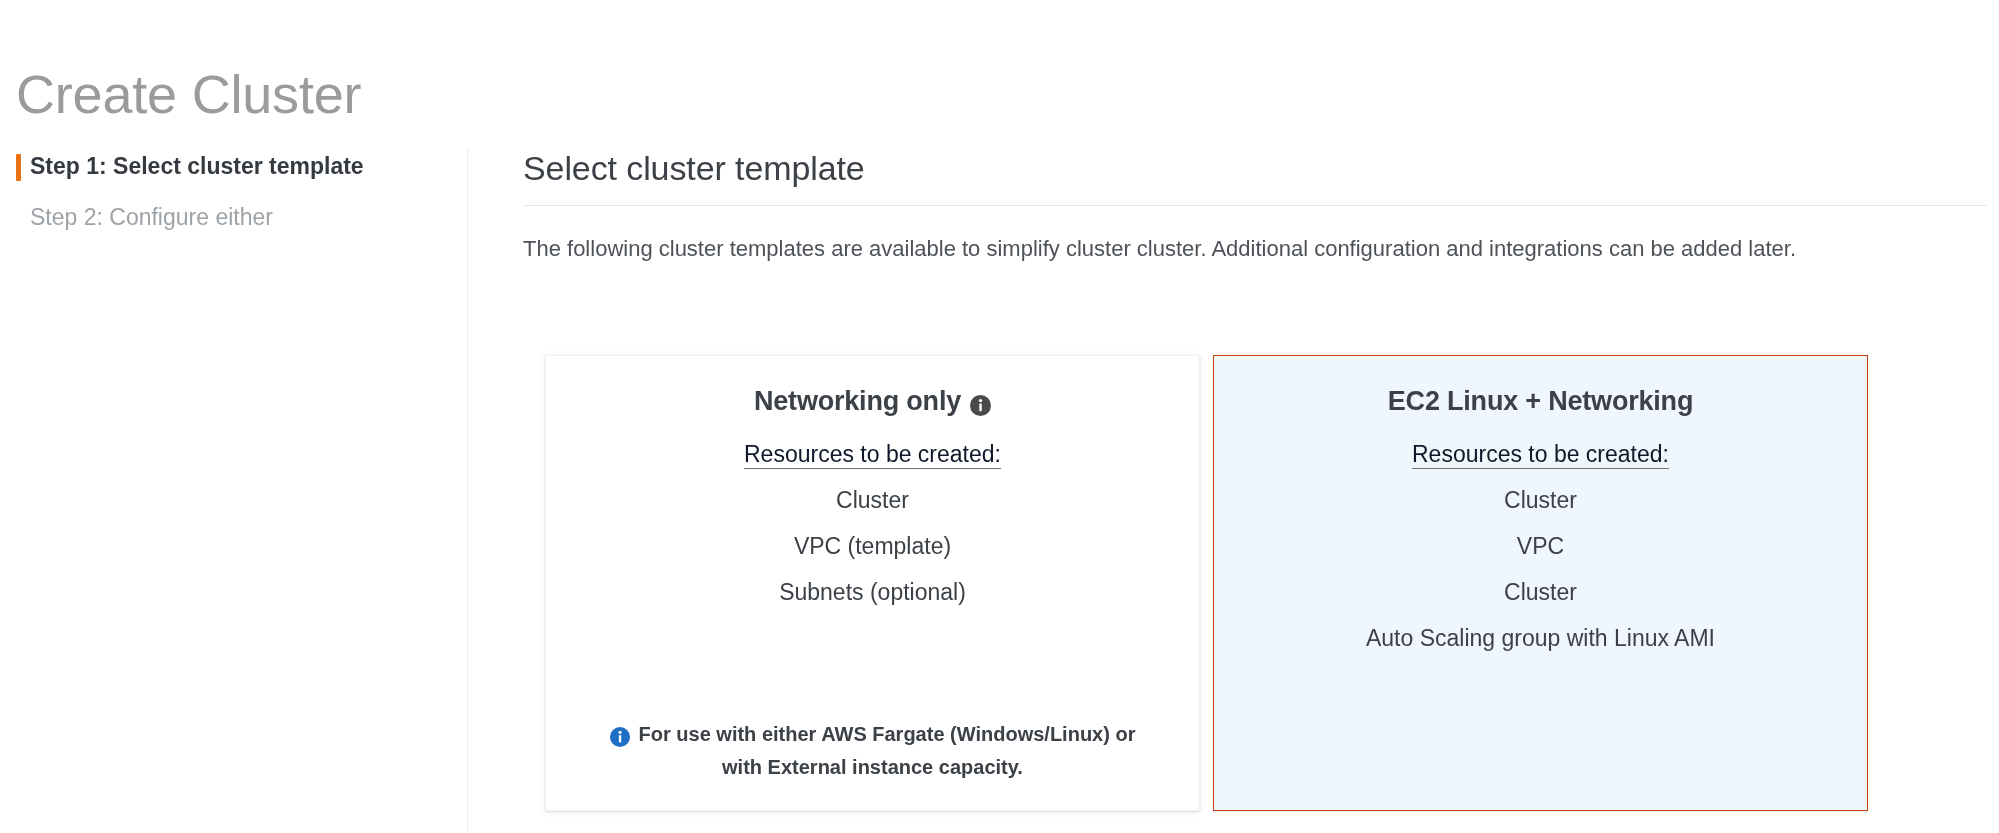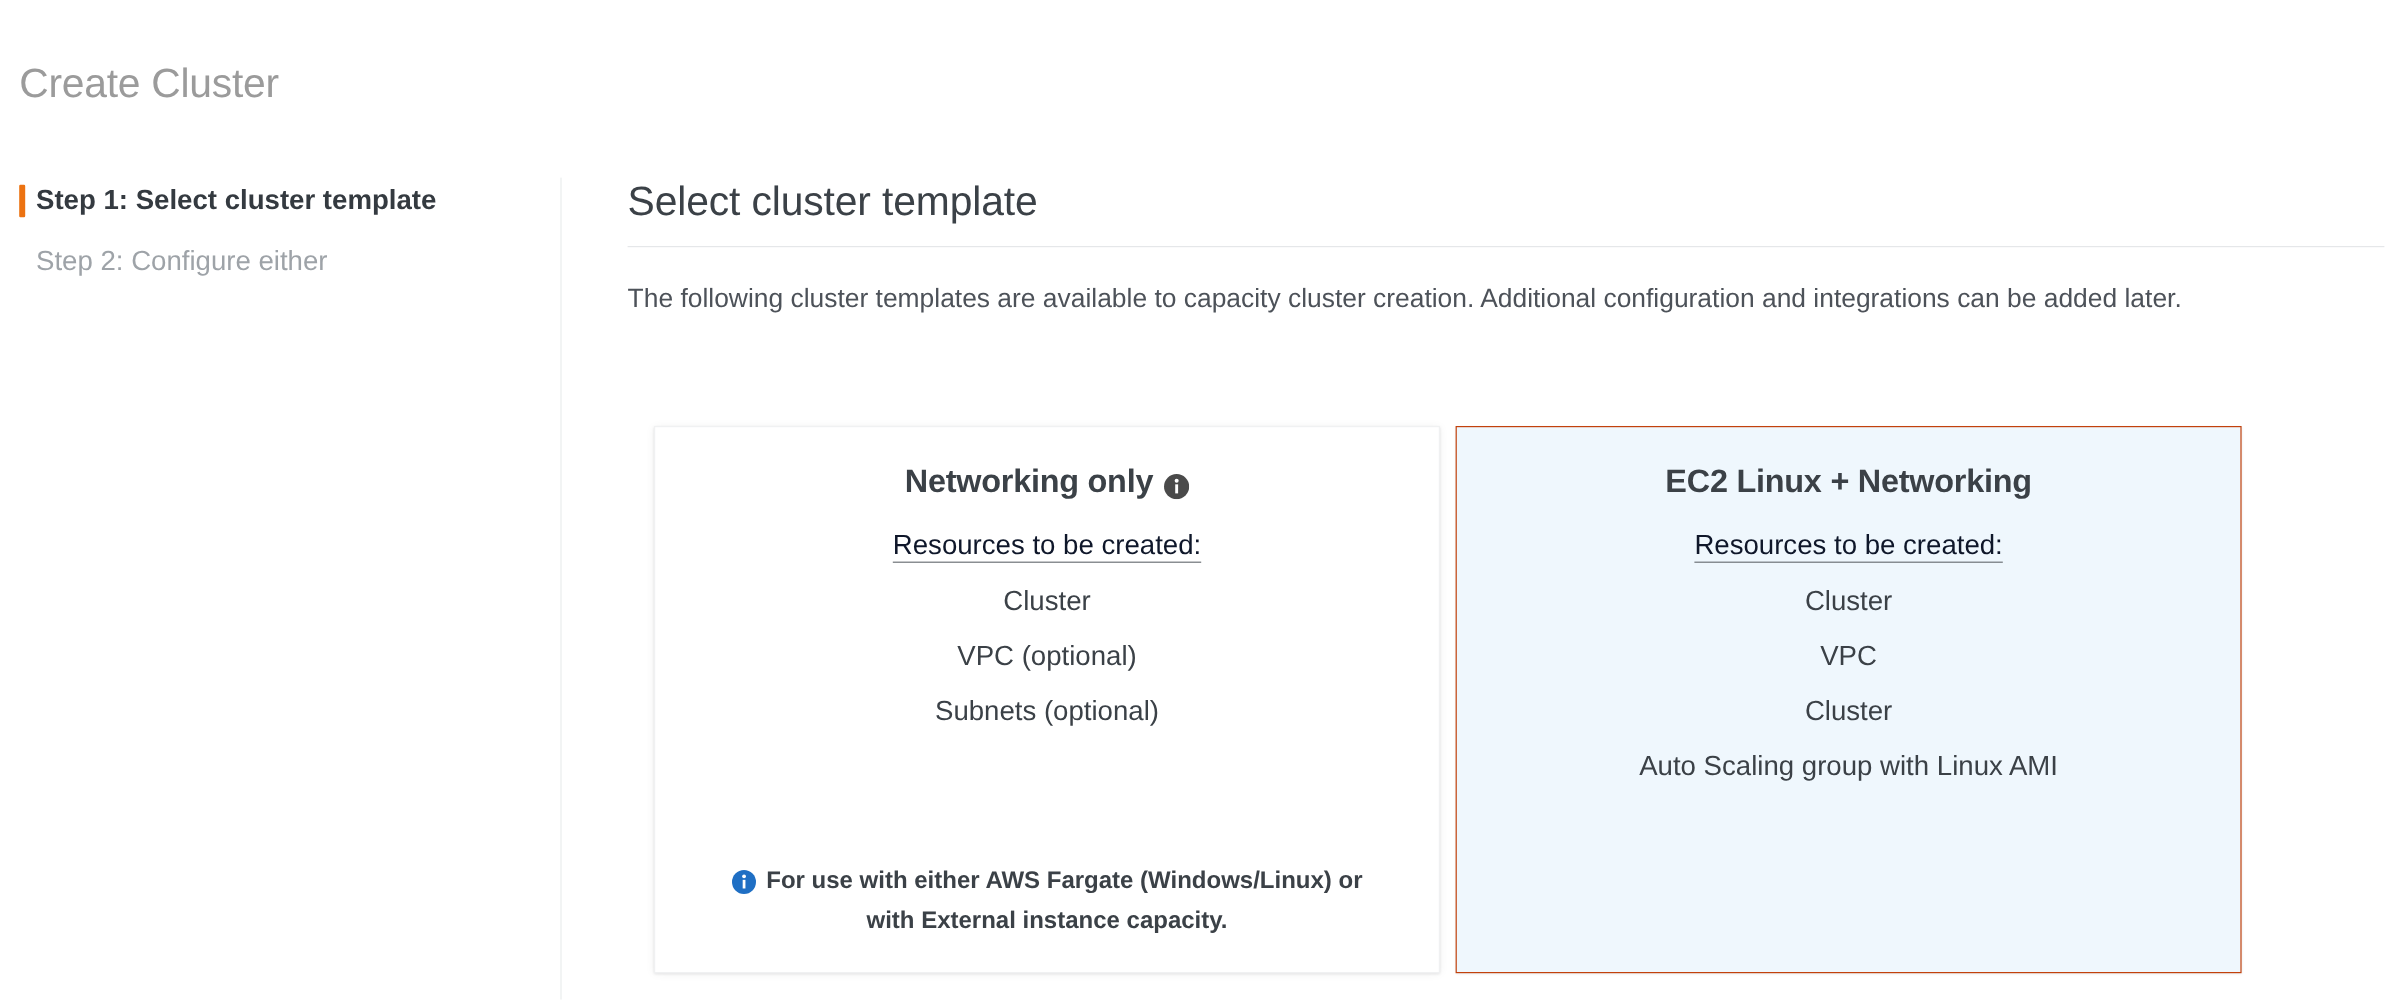--- a/index.html
+++ b/index.html
@@ -20,21 +20,21 @@
     position: relative;
     width: 1999px;
     height: 833px;
   }
 
   
   .page-title {
     position: absolute;
     left: 16px;
     top: 29px;
-    font-size: 34px;
+    font-size: 54px;
     font-weight: 400;
     letter-spacing: -0.2px;
     color: #9b9b9b;
     line-height: 1.1;
     white-space: nowrap;
   }
 
   
   .wizard-sidebar {
     position: absolute;
@@ -219,37 +219,37 @@
     </div>
     <div class="wizard-step inactive">
       <span>Step 2: Configure either</span>
     </div>
   </div>
   <div class="wizard-divider"></div>
 
   <div class="content">
     <h2 class="section-heading">Select cluster template</h2>
     <div class="section-rule"></div>
-    <p class="section-desc">The following cluster templates are available to capacity cluster creation. Additional configuration and integrations can be added later.</p>
+    <p class="section-desc">The following cluster templates are available to simplify cluster cluster. Additional configuration and integrations can be added later.</p>
   </div>
 
   <div class="card-grid">
 
     <div class="tpl-card card-0">
       <div class="card-title">
         <span class="title-text">Networking only</span><span class="info-icon-dark"><svg viewBox="0 0 20 20" width="21" height="21" aria-hidden="true">
               <circle cx="10" cy="10" r="10" fill="#4a4a4a"></circle>
               <rect x="8.9" y="8.2" width="2.3" height="7.2" fill="#ffffff"></rect>
               <circle cx="10.05" cy="5.3" r="1.6" fill="#ffffff"></circle>
             </svg></span>
       </div>
       <div class="resources-label"><span>Resources to be created:</span></div>
       <ul class="resource-list">
         <li>Cluster</li>
-        <li>VPC (optional)</li>
+        <li>VPC (template)</li>
         <li>Subnets (optional)</li>
       </ul>
       <div class="card-note"><span class="info-icon-blue"><svg viewBox="0 0 20 20" width="20" height="20" aria-hidden="true">
               <circle cx="10" cy="10" r="10" fill="#1f6fc4"></circle>
               <rect x="8.9" y="8.2" width="2.3" height="7.2" fill="#ffffff"></rect>
               <circle cx="10.05" cy="5.3" r="1.6" fill="#ffffff"></circle>
             </svg></span><span>For use with either AWS Fargate (Windows/Linux) or with External instance capacity.</span></div>
     </div>
 
     <div class="tpl-card card-1">

